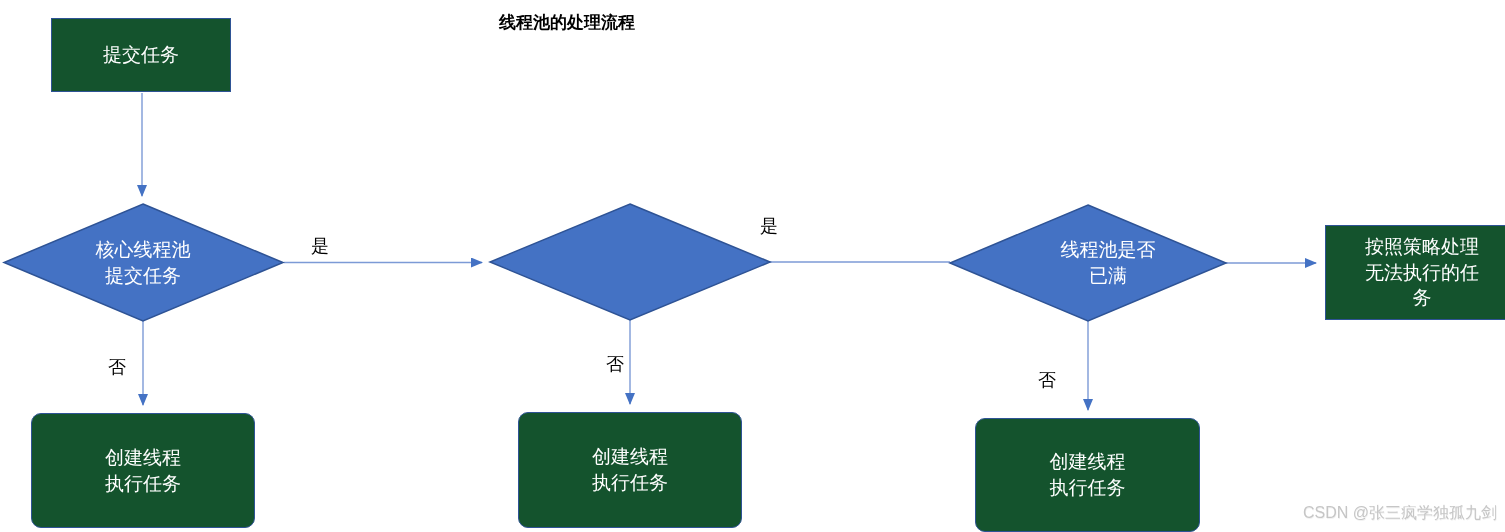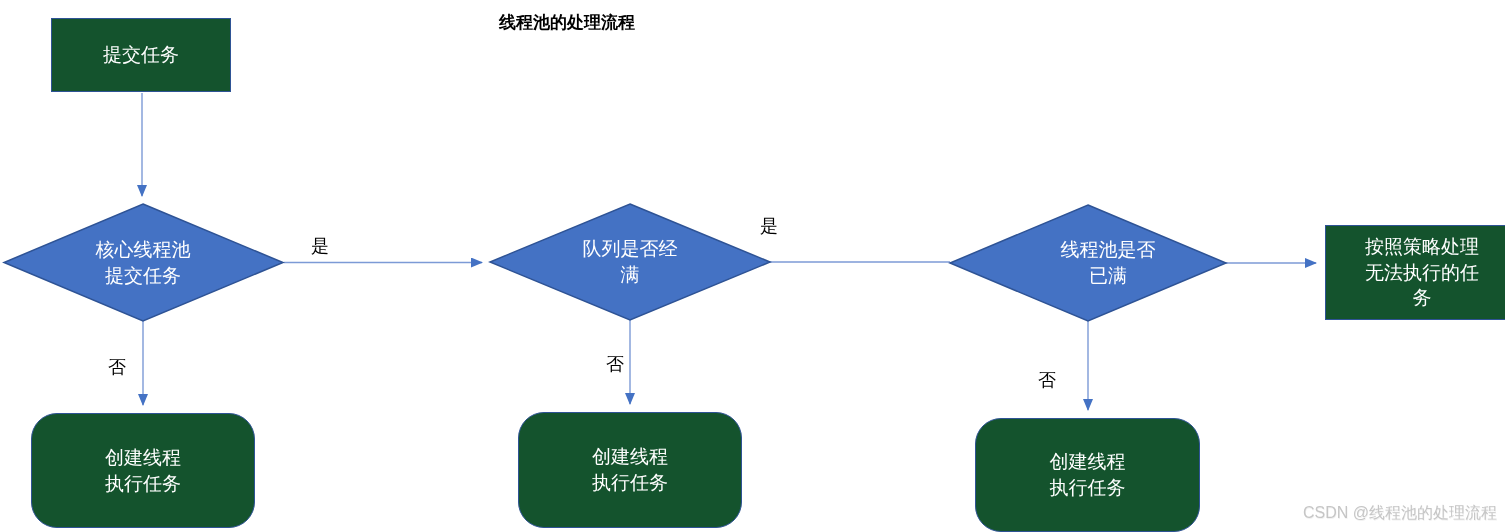--- a/index.html
+++ b/index.html
@@ -34,21 +34,21 @@
 
   .node {
     position: absolute;
     background: #14532d;
     border: 1.5px solid #2E5395;
     display: flex;
     align-items: center;
     justify-content: center;
     text-align: center;
   }
-  .node.rounded { border-radius: 26px; }
+  .node.rounded { border-radius: 10px; }
 
   .node-text {
     color: #ffffff;
     font-size: 19px;
     line-height: 1.35;
     white-space: pre-line;
     text-align: center;
   }
 
   .center-label {
@@ -133,30 +133,26 @@
 
   <div class="node rounded" style="left:975px; top:418px; width:225px; height:114px;">
     <span class="node-text">创建线程
 执行任务</span>
   </div>
 
   <div class="center-label" style="left:143px; top:263px;">
     <span class="node-text">核心线程池
 提交任务</span>
   </div>
-  <div class="center-label" style="left:630px; top:262px;">
-    <span class="node-text">队列是否经
-满</span>
-  </div>
   <div class="center-label" style="left:1088px; top:263px;margin-left:20px;">
     <span class="node-text">线程池是否
 已满</span>
   </div>
 
   <div class="edge-label" style="left:320px; top:246px;">是</div>
   <div class="edge-label" style="left:769px; top:226px;">是</div>
   <div class="edge-label" style="left:117px; top:367px;">否</div>
   <div class="edge-label" style="left:615px; top:364px;">否</div>
   <div class="edge-label" style="left:1047px; top:380px;">否</div>
 
-  <div class="watermark">CSDN @线程池的处理流程</div>
+  <div class="watermark">CSDN @张三疯学独孤九剑</div>
 
 </div>
 
 </body></html>

